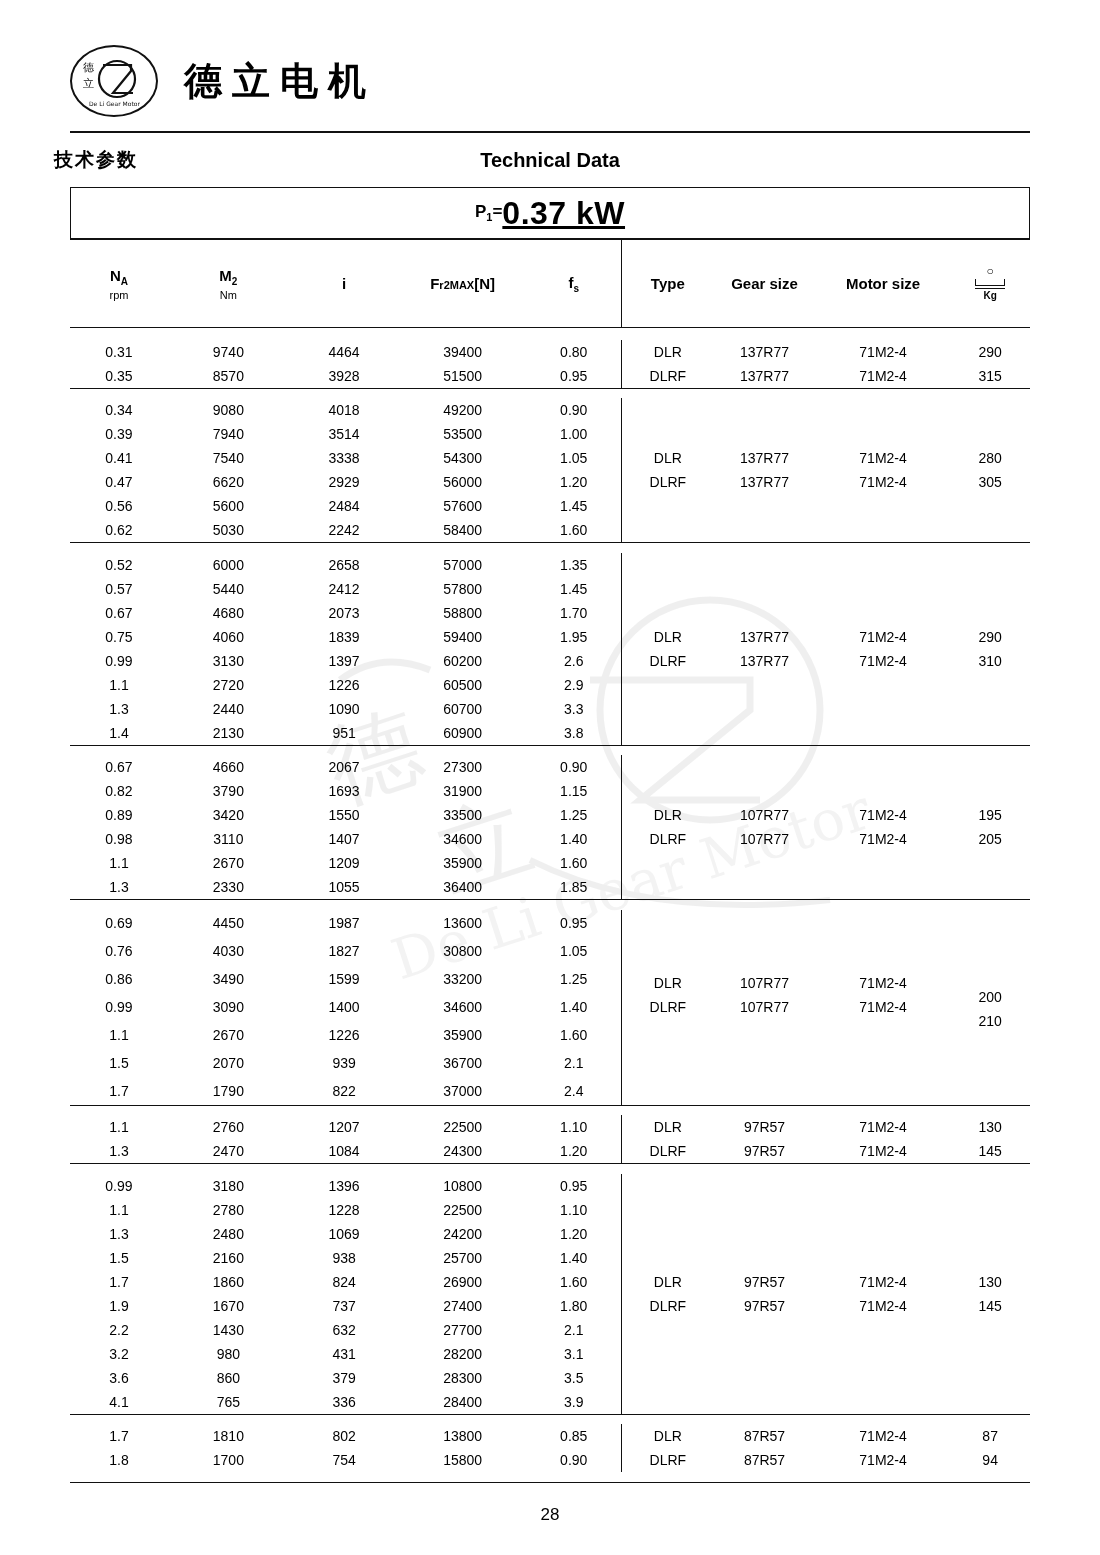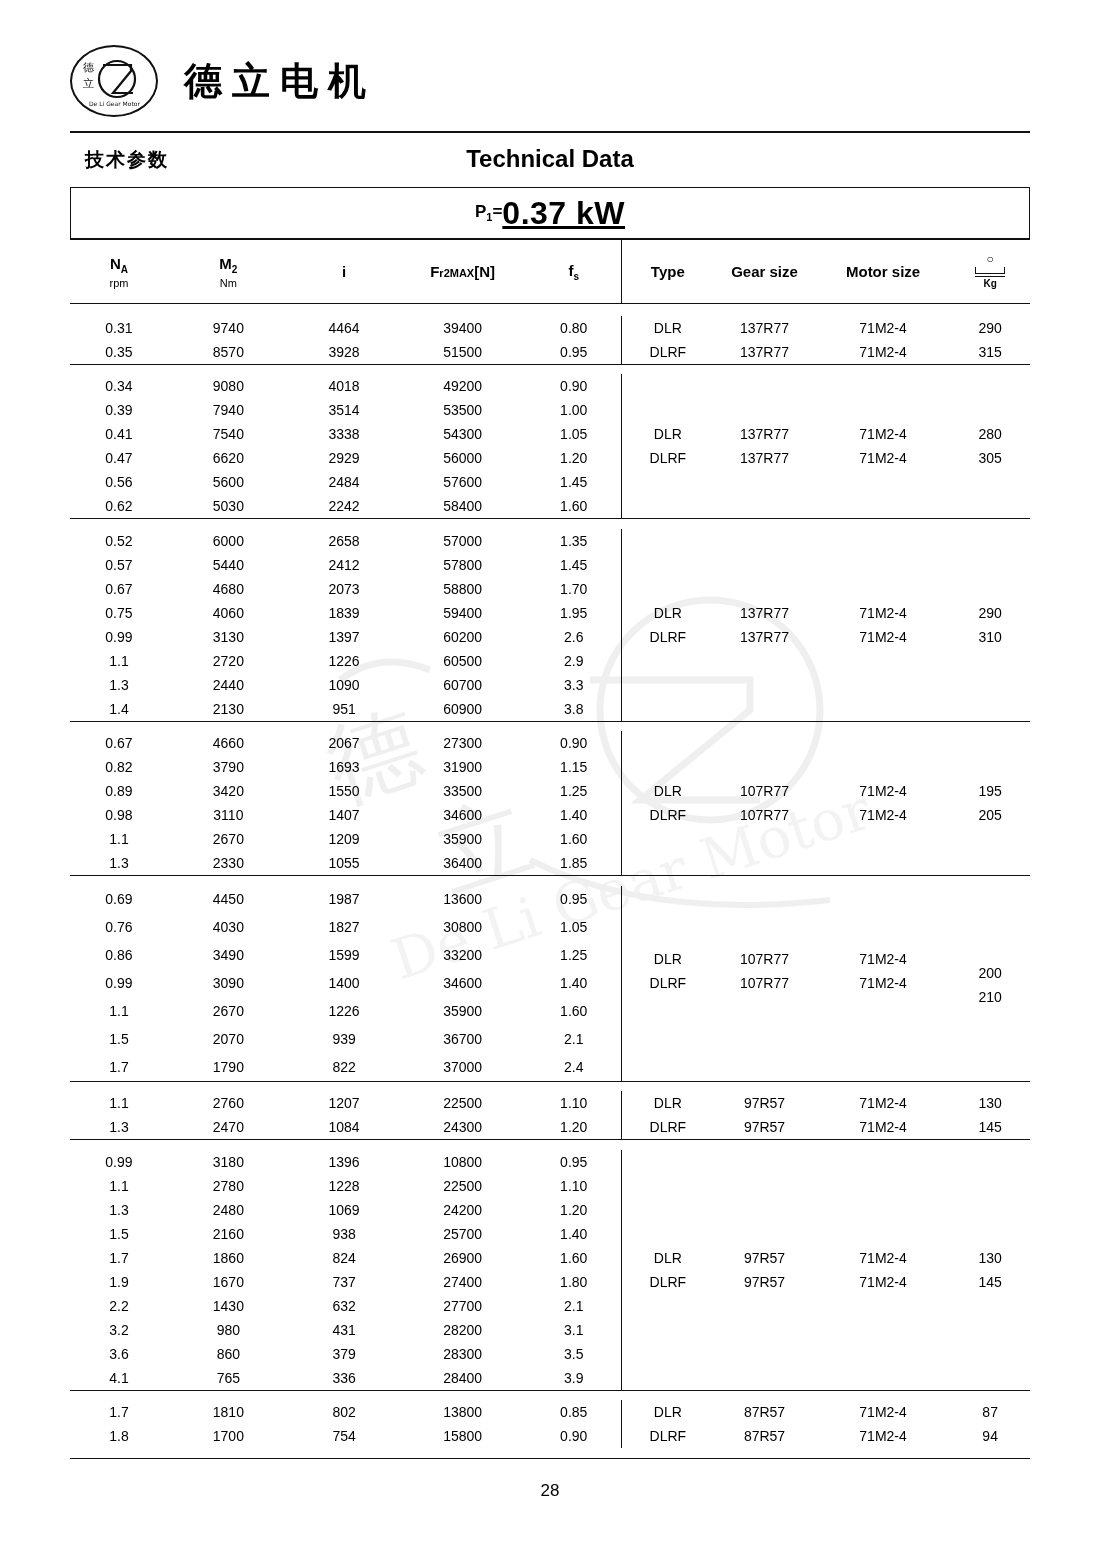--- a/index.html
+++ b/index.html
@@ -64,37 +64,37 @@
     letter-spacing: 10px;
   }
 
   .rule-top {
     margin: 14px 70px 0 70px;
     border-top: 2px solid #111;
   }
 
   
   .title-row {
-    margin: 0 85px;
+    margin: 0 54px;
     padding: 14px 0 10px 0;
     display: flex;
-    align-items: flex-end;
+    align-items: center;
     position: relative;
   }
   .title-cn {
     font-family: "DejaVu Sans", sans-serif;
     font-size: 19px;
     font-weight: bold;
     letter-spacing: 2px;
   }
   .title-en {
     position: absolute;
     left: 0; right: 0;
     text-align: center;
-    font-size: 24px;
+    font-size: 20px;
     font-weight: bold;
   }
 
   
   .power-banner {
     margin: 4px 70px 0 70px;
     border: 1.5px solid #111;
     height: 52px;
     display: flex;
     align-items: center;
@@ -127,21 +127,21 @@
   table.data col.c3 { width: 13.2%; }
   table.data col.c4 { width: 10.0%; }
   table.data col.c5 { width: 9.5%; }
   table.data col.c6 { width: 10.7%; }
   table.data col.c7 { width: 14.0%; }
   table.data col.c8 { width: 8.3%; }
 
   table.data thead th {
     border-top: 1.5px solid #111;
     border-bottom: 1.5px solid #111;
-    height: 64px;
+    height: 88px;
     font-size: 15px;
     font-weight: bold;
     vertical-align: middle;
     text-align: center;
     padding: 0;
   }
   table.data thead th .sub {
     display: block;
     font-size: 11px;
     font-weight: normal;

